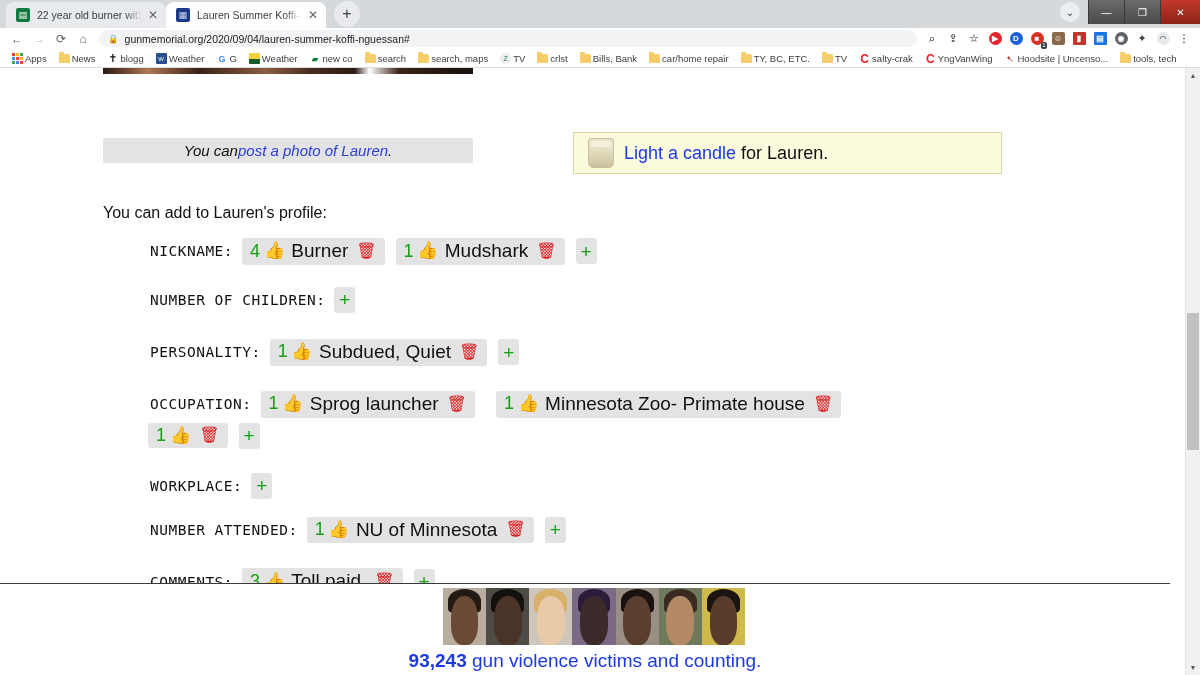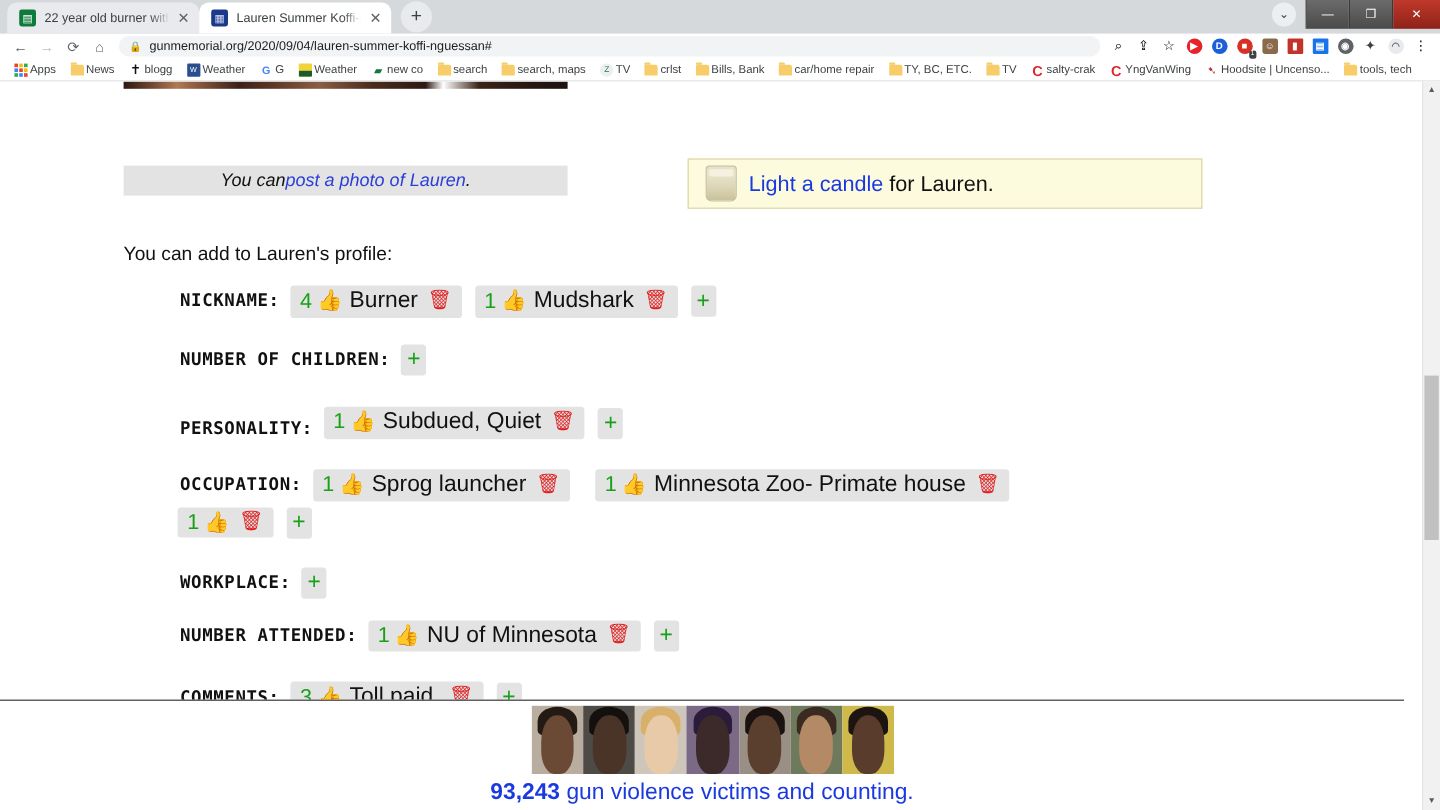--- a/index.html
+++ b/index.html
@@ -128,21 +128,20 @@
     position:absolute; left:103px; top:136px;
     font-size:16px; color:#111;
   }
 
   .fields { position:absolute; left:150px; top:170px; right:0; }
   .frow { display:flex; align-items:center; flex-wrap:wrap; margin-bottom:0px; }
   .flabel {
     font-family:"DejaVu Sans Mono","Liberation Mono",monospace;
     font-size:14.5px; color:#111; letter-spacing:0.5px; white-space:nowrap;
     margin-right:9px;
-    font-weight:bold;
   }
   .chip {
     background:#e3e3e3; border-radius:3px; padding:2px 8px 3px 8px;
     display:inline-flex; align-items:center; gap:6px; font-size:19px; color:#111;
     margin-right:11px; line-height:1.15; white-space:nowrap;
   }
   .chip .cnt { color:#18a018; font-size:18px; }
   .chip .thumb { color:#18a018; font-size:17px; line-height:1; margin-left:-2px; }
   .chip .txt { color:#111; }
   .chip .trash { font-size:16px; color:#e02020; margin-left:2px; line-height:1; }
@@ -403,21 +402,21 @@
             <span class="trash">🗑</span>
           </span>
           <span class="plus">+</span>
         </div>
 
         <div class="frow" style="margin-bottom:26px;">
           <span class="flabel">NUMBER OF CHILDREN:</span>
           <span class="plus">+</span>
         </div>
 
-        <div class="frow" style="margin-bottom:25px;align-items:flex-end;">
+        <div class="frow" style="margin-bottom:25px;">
           <span class="flabel">PERSONALITY:</span>
           <span class="chip">
             <span class="cnt">1</span>
             <span class="thumb">👍</span>
             <span class="txt">Subdued, Quiet</span>
             <span class="trash">🗑</span>
           </span>
           <span class="plus">+</span>
         </div>
 

